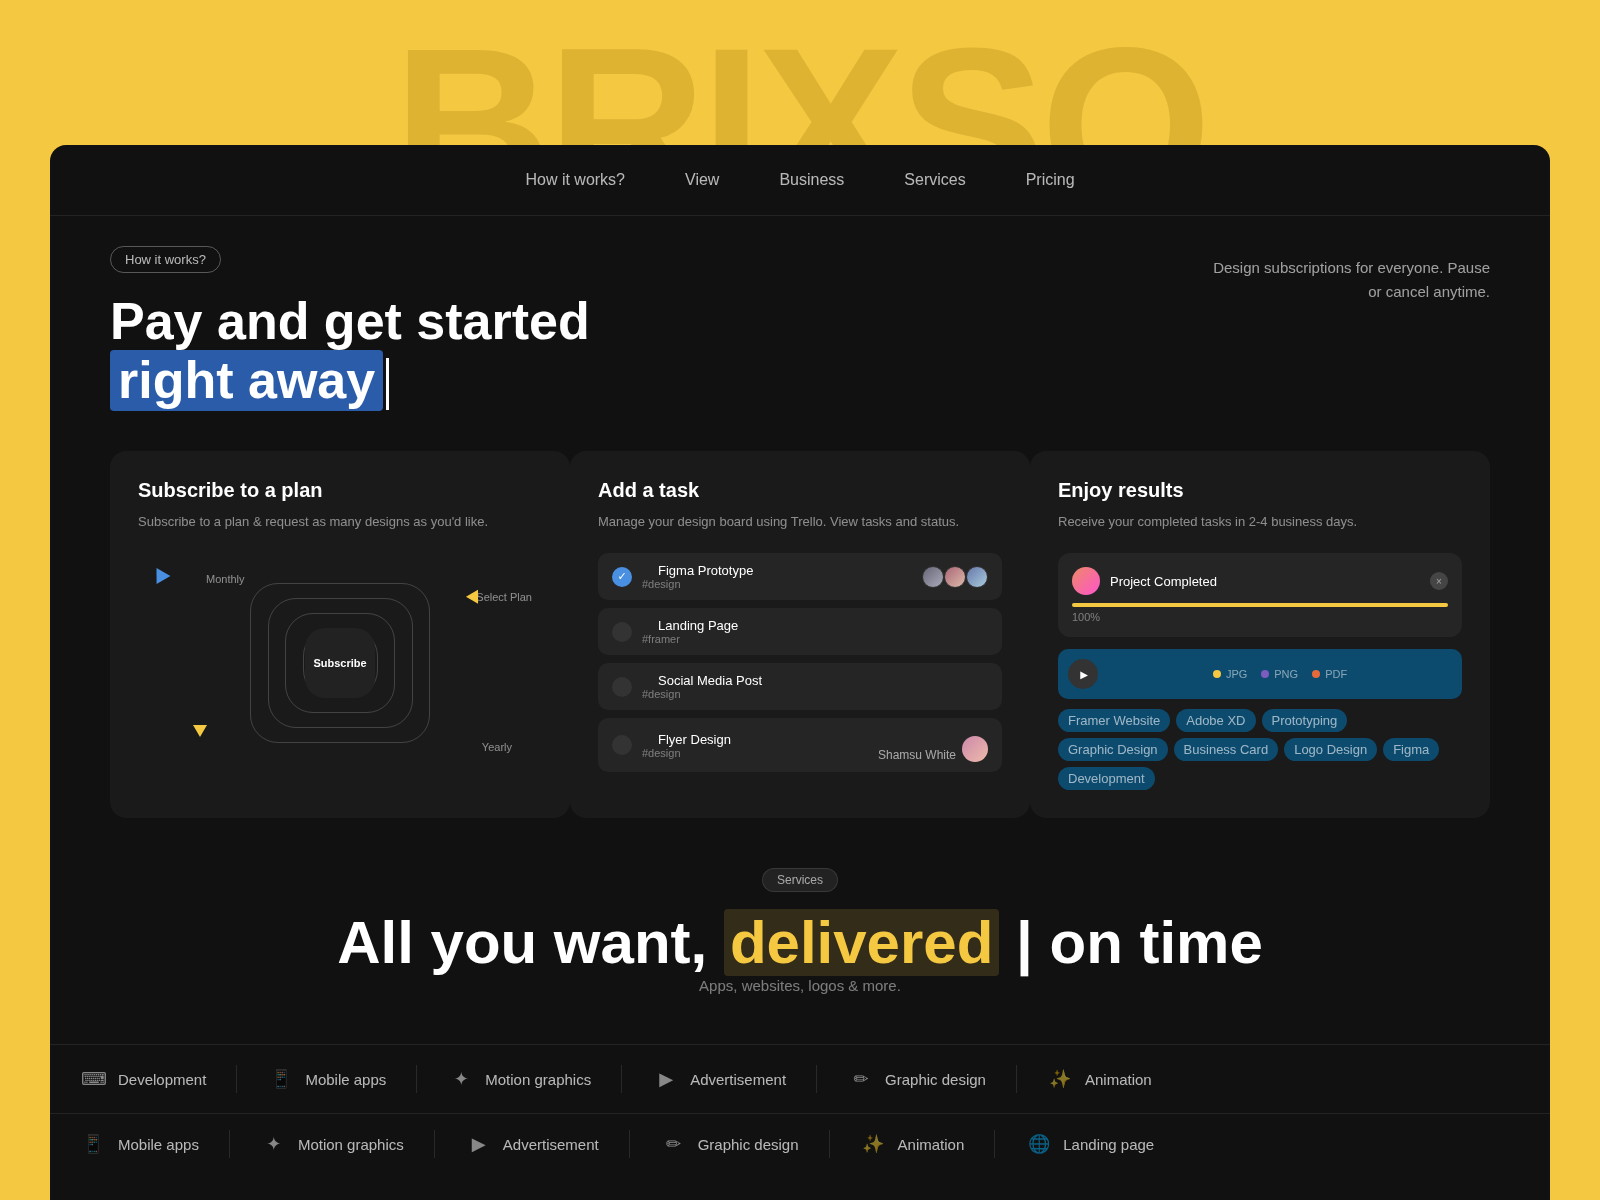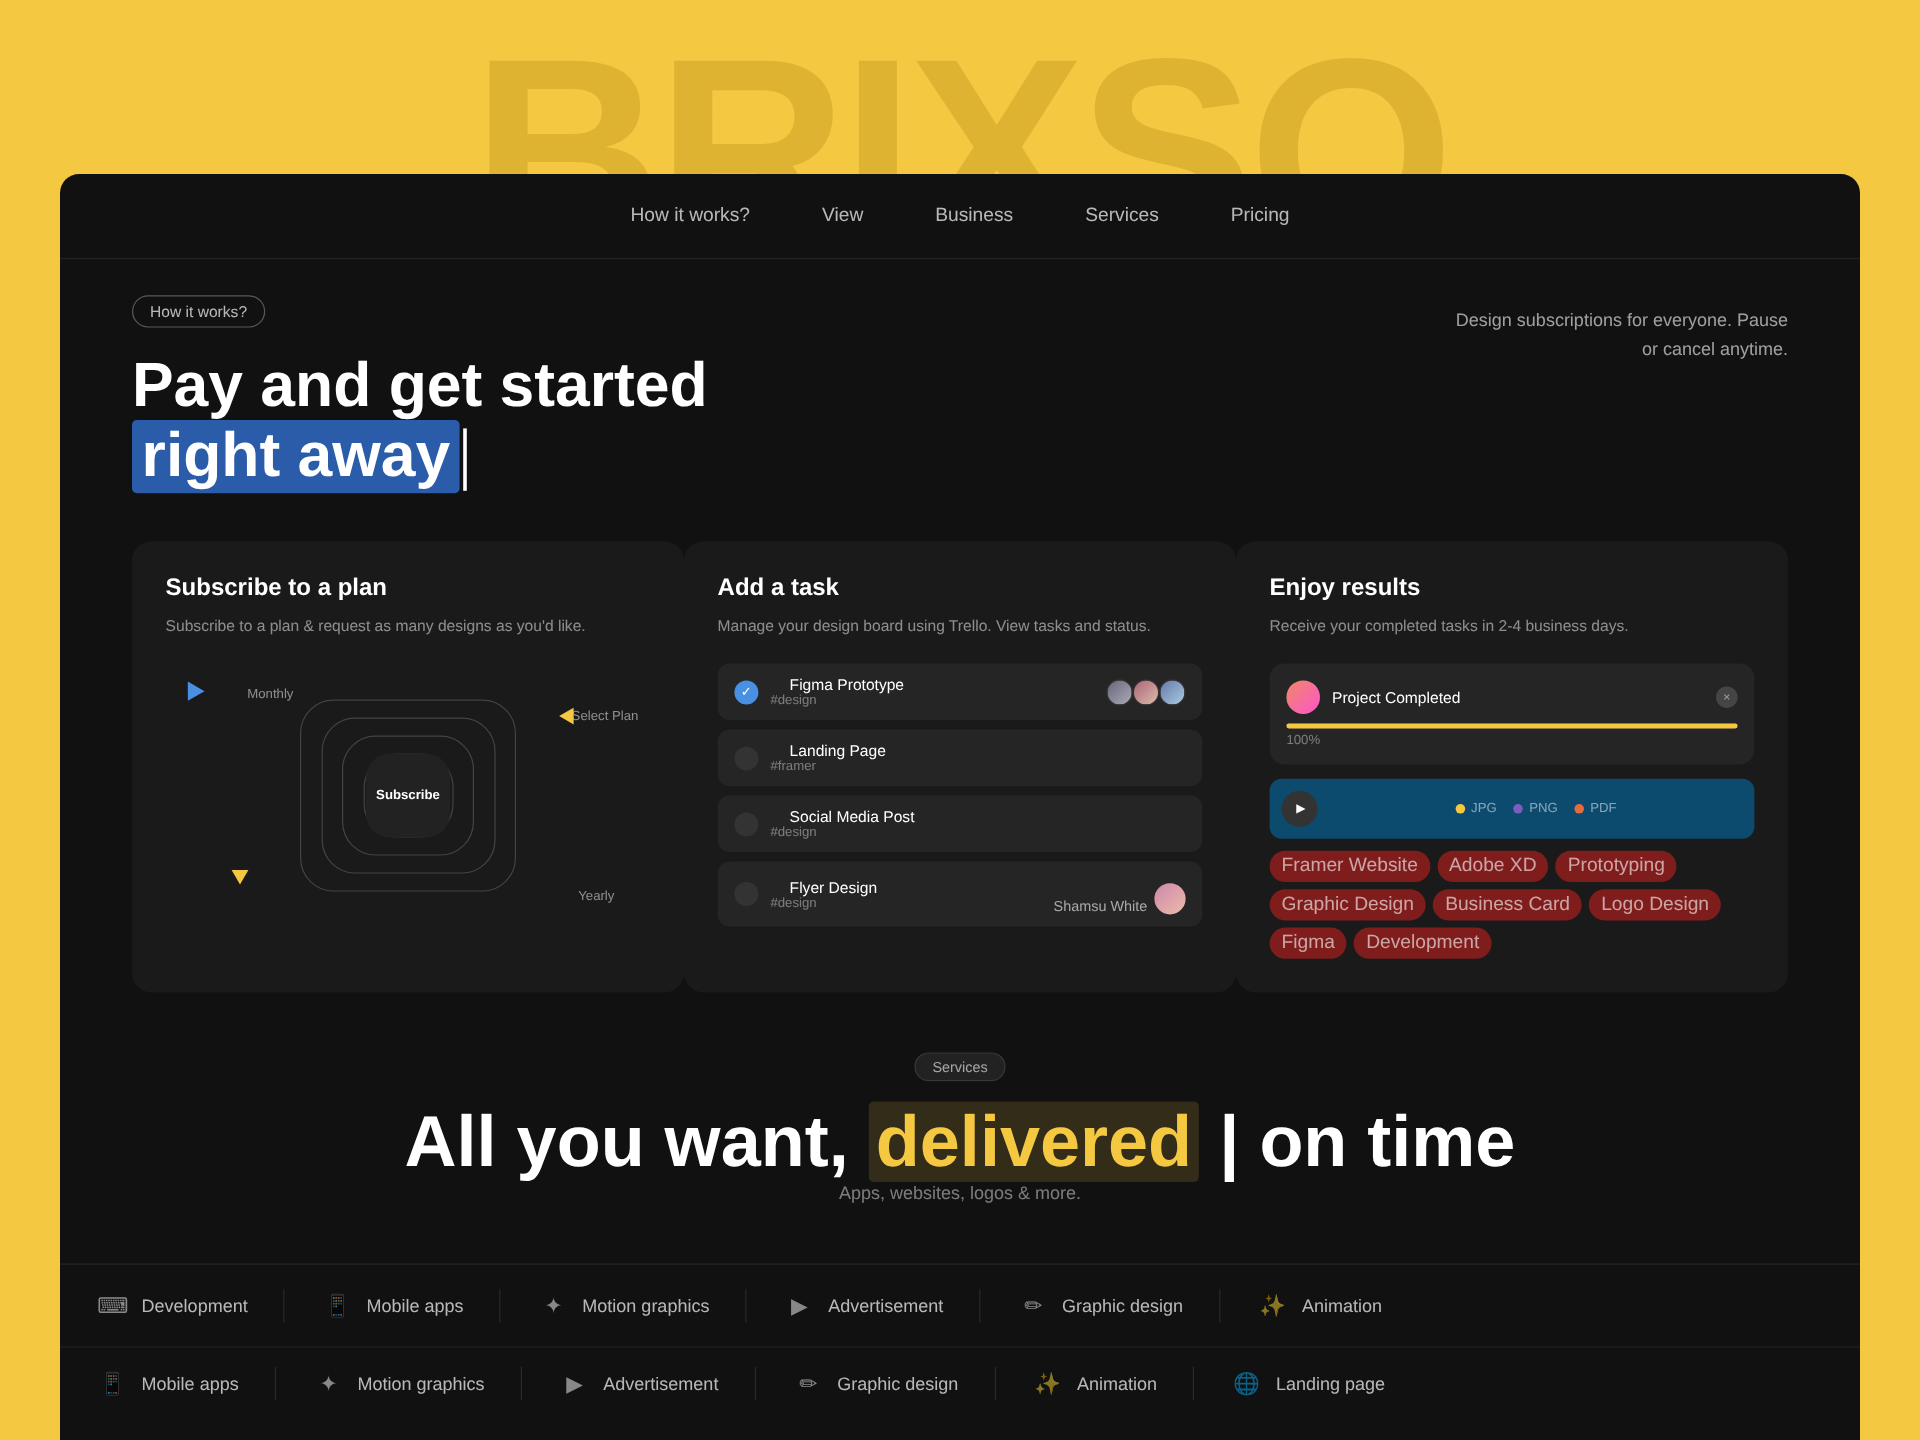--- a/index.html
+++ b/index.html
@@ -372,23 +372,23 @@
     }
     .dot-jpg { width: 8px; height: 8px; border-radius: 50%; background: #f5c842; }
     .dot-png { width: 8px; height: 8px; border-radius: 50%; background: #7c5cbf; }
     .dot-pdf { width: 8px; height: 8px; border-radius: 50%; background: #e86a3a; }
     .tags-row {
       display: flex;
       flex-wrap: wrap;
       gap: 6px;
     }
     .tag {
-      background: #7f1d1d;
+      background: #0c4a6e;
       color: rgba(255,255,255,0.6);
-      font-size: 16px;
+      font-size: 13px;
       padding: 4px 10px;
       border-radius: 20px;
     }
 
     
     .services-section {
       padding: 30px 60px 20px;
       text-align: center;
     }
     .services-badge {

